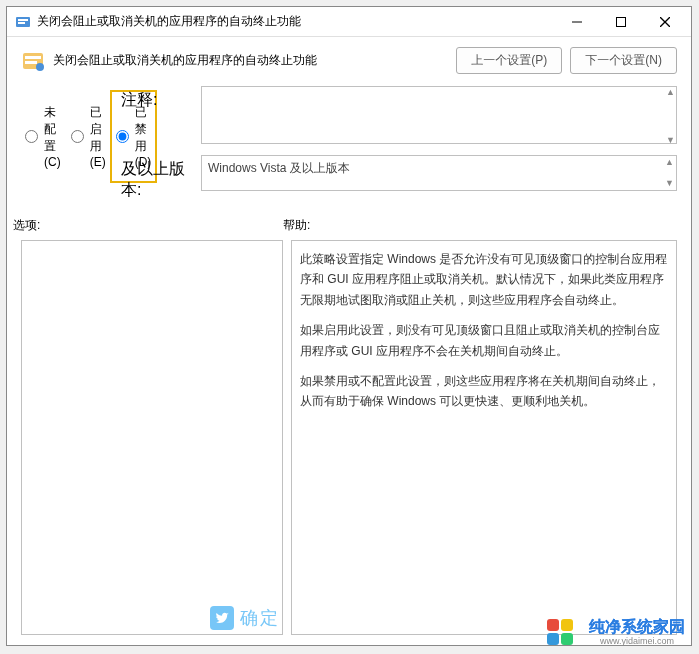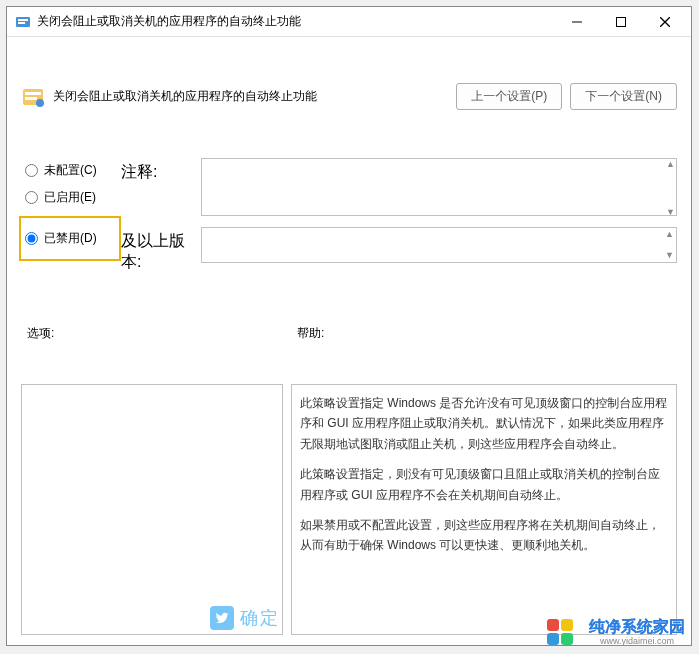--- a/index.html
+++ b/index.html
@@ -16,21 +16,20 @@
   .window {
     position: absolute;
     left: 6px;
     top: 6px;
     width: 686px;
     height: 640px;
     background: #ffffff;
     border: 1px solid #888;
     display: flex;
     flex-direction: column;
-    gap: 36px;
   }
   .titlebar {
     height: 30px;
     display: flex;
     align-items: center;
     padding: 0 4px 0 8px;
     border-bottom: 1px solid #e0e0e0;
   }
   .titlebar-icon {
     width: 16px;
@@ -86,21 +85,20 @@
   .config-grid {
     display: grid;
     grid-template-columns: 96px 80px 1fr;
     padding: 6px 14px 0 18px;
     column-gap: 0;
     row-gap: 8px;
     align-items: start;
   }
   .radio-col {
     display: flex;
-    flex-direction: column;
     gap: 10px;
     padding-top: 4px;
     justify-content: space-between;
   }
   .radio-item {
     display: flex;
     align-items: center;
     gap: 6px;
     font-size: 12px;
   }
@@ -137,21 +135,21 @@
     right: 2px;
     display: flex;
     flex-direction: column;
     justify-content: space-between;
     height: calc(100% - 4px);
     top: 2px;
   }
   .scroll-ind span { font-size: 9px; color: #888; line-height: 1; }
   .section-labels {
     display: flex;
-    padding: 16px 14px 6px 20px;
+    padding: 16px 14px 6px 6px;
     font-size: 12px;
   }
   .section-labels .opt { width: 270px; }
   .panes {
     display: flex;
     gap: 8px;
     padding: 0 14px 10px 14px;
     flex: 1;
     justify-content: center;
   }
@@ -273,37 +271,38 @@
     <div style="position:relative;">
       <textarea class="comment-box" style=""></textarea>
       <div class="scroll-ind">
           <span>▲</span>
           <span>▼</span>
         </div>
     </div>
 
     <div class="label-col">及以上版本:</div>
     <div class="platform-box">
+      <span>Windows Vista 及以上版本</span>
       <div class="scroll-ind">
           <span>▲</span>
           <span>▼</span>
         </div>
     </div>
   </div>
 
   <div class="section-labels">
     <span class="opt">选项:</span>
     <span>帮助:</span>
   </div>
 
   <div class="panes">
     <div class="pane left"></div>
     <div class="pane right">
       <p>此策略设置指定 Windows 是否允许没有可见顶级窗口的控制台应用程序和 GUI 应用程序阻止或取消关机。默认情况下，如果此类应用程序无限期地试图取消或阻止关机，则这些应用程序会自动终止。</p>
-      <p>此策略设置指定，则没有可见顶级窗口且阻止或取消关机的控制台应用程序或 GUI 应用程序不会在关机期间自动终止。</p>
+      <p>如果启用此设置，则没有可见顶级窗口且阻止或取消关机的控制台应用程序或 GUI 应用程序不会在关机期间自动终止。</p>
       <p>如果禁用或不配置此设置，则这些应用程序将在关机期间自动终止，从而有助于确保 Windows 可以更快速、更顺利地关机。</p>
     </div>
   </div>
 
 </div>
 
 <div class="watermark-left">
   <span class="wm-icon">
     <svg viewBox="0 0 24 24" width="16" height="16">
         <path fill="#fff" d="M22 5.9c-.7.3-1.5.5-2.3.6.8-.5 1.5-1.3 1.8-2.2-.8.5-1.7.8-2.6 1-1.5-1.6-4-1.7-5.6-.2-1 1-1.4 2.4-1.1 3.7C8.7 8.6 5.8 7 3.8 4.6c-1 1.8-.5 4 1.2 5.2-.6 0-1.3-.2-1.8-.5 0 1.9 1.3 3.5 3.2 3.9-.6.2-1.2.2-1.8.1.5 1.6 2 2.7 3.7 2.7C6.7 17.3 4.6 18 2.5 17.8c7.5 4.8 17.3-.6 17.3-10.2 0-.2 0-.3 0-.5.8-.5 1.5-1.2 2.2-2z"></path>

